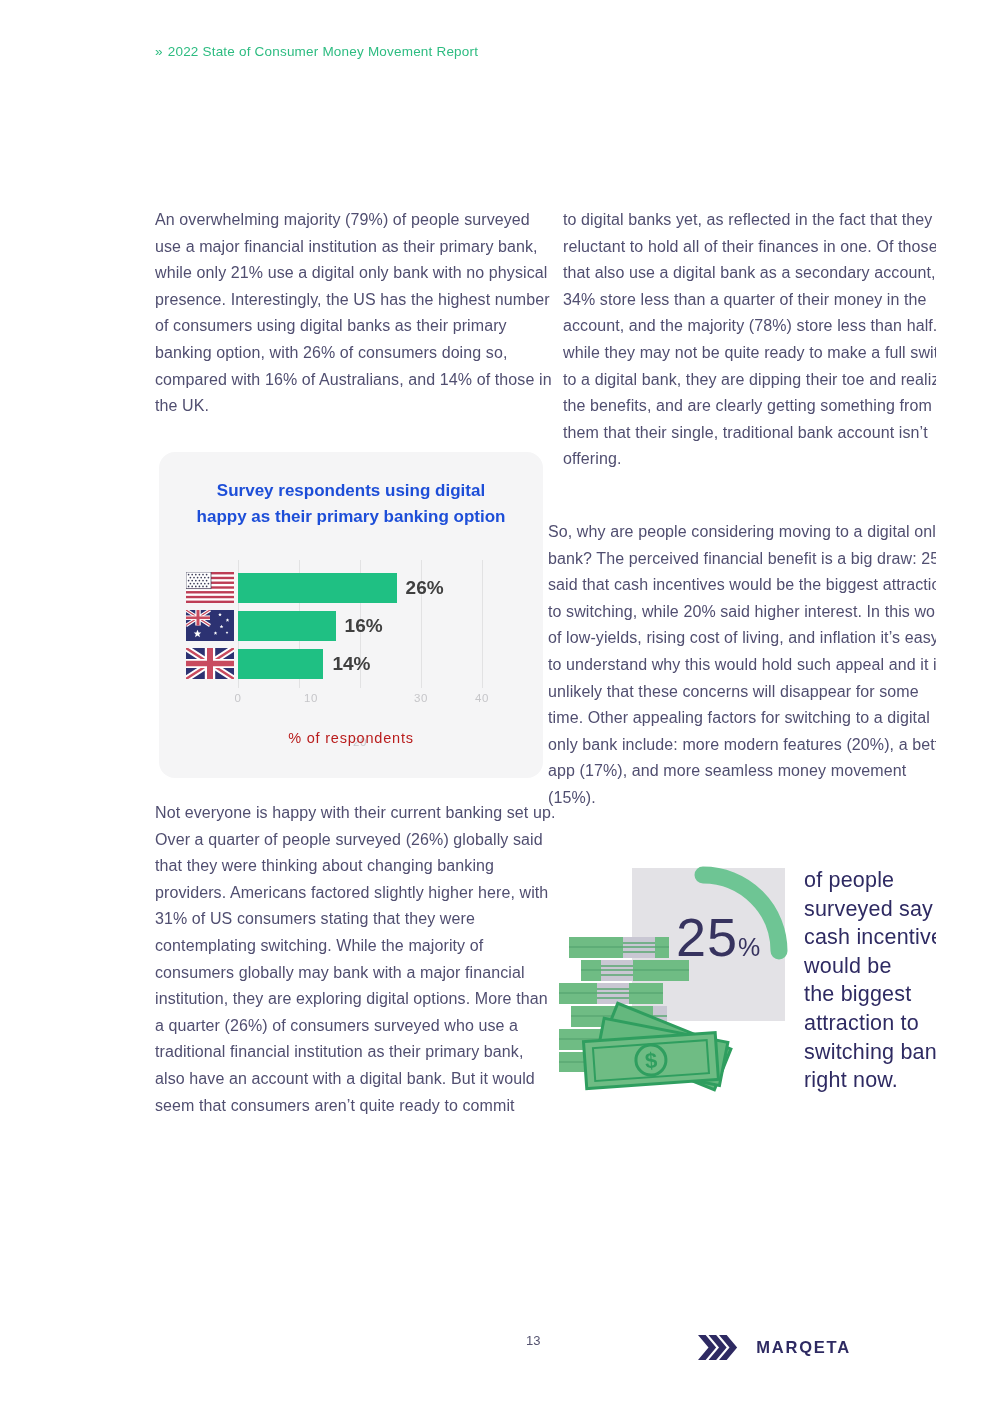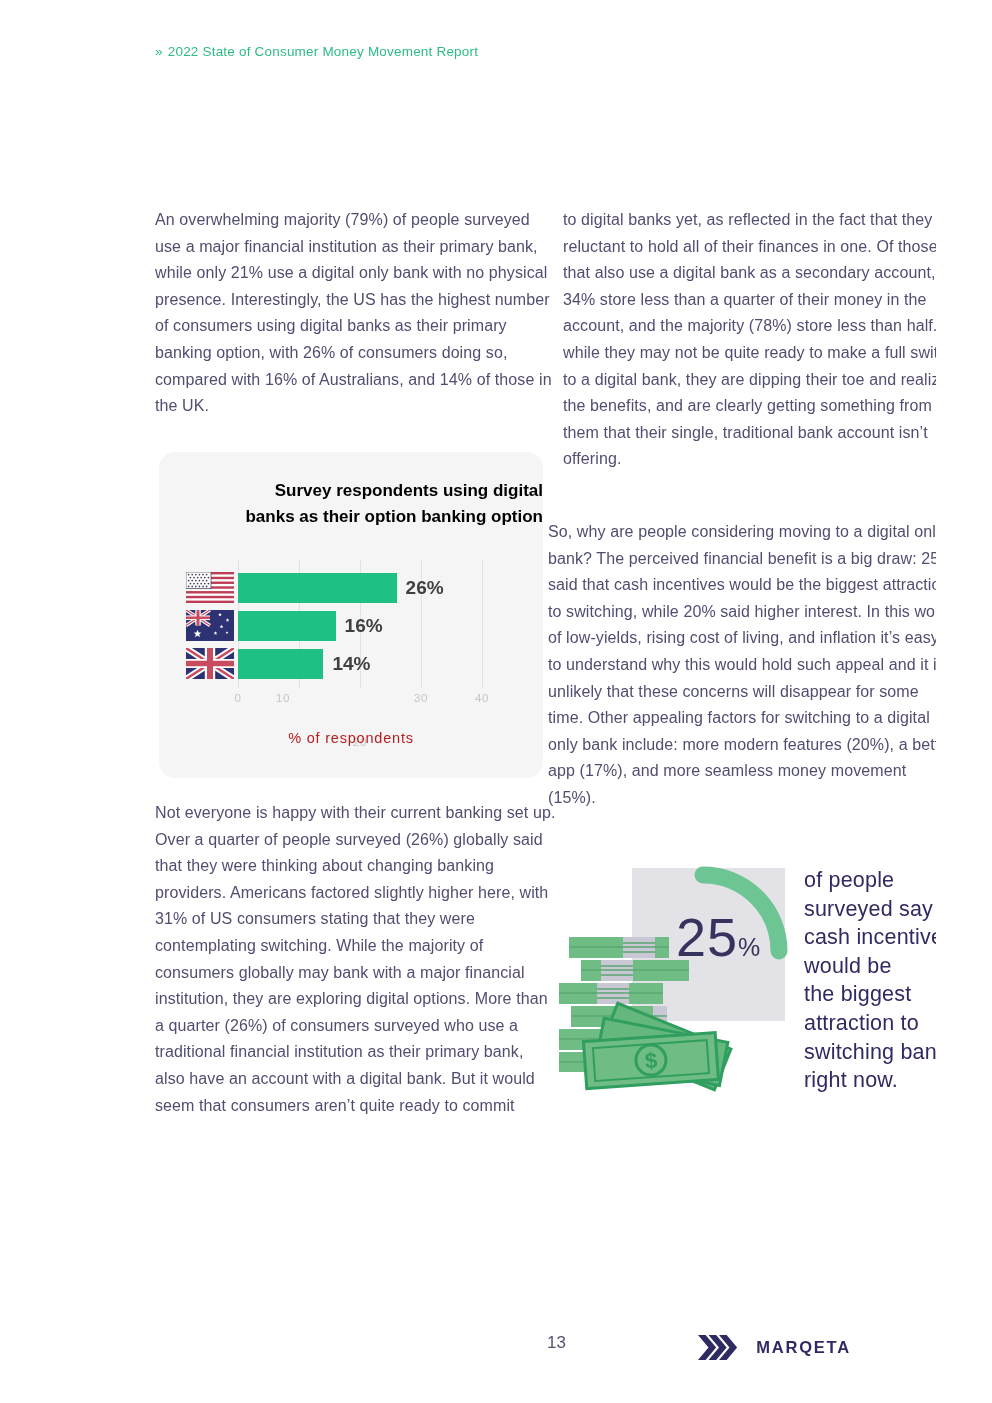--- a/index.html
+++ b/index.html
@@ -27,22 +27,22 @@
   #para-left-2 { left: 99px; top: 800px; width: 402px; }
   #para-right-1 { left: 507px; top: 207px; width: 406px; }
   #para-right-2 { left: 492px; top: 519px; width: 406px; }
 
   
   .chart-card {
     position: absolute; left: 103px; top: 452px; width: 384px; height: 326px;
     background: #f5f5f6; border-radius: 16px;
   }
   .chart-title {
-    position: absolute; top: 26px; left: 0; right: 0; text-align: right;
-    font-size: 17px; font-weight: 700; color: #000000; line-height: 26px;
+    position: absolute; top: 26px; left: 0; right: 0; text-align: center;
+    font-size: 17px; font-weight: 700; color: #1d4ed8; line-height: 26px;
   }
   .chart-title span { display: block; }
   .chart-plot { position: absolute; left: 0; top: 0; width: 100%; height: 100%; }
   .gridline { position: absolute; top: 108px; height: 128px; width: 1px; background: #e2e2e3; }
   .tick {
     position: absolute; top: 240px; transform: translateX(-50%);
     font-size: 11.5px; color: #c6c6c9; letter-spacing: .5px;
   }
   .crow { position: absolute; left: 27px; display: flex; align-items: center; height: 31px; }
   .crow svg.flag { width: 48px; height: 31px; margin-right: 4px; flex: none; display:block; }
@@ -63,22 +63,22 @@
   .stat .unit { font-size: 25px; font-weight: 400; letter-spacing: 0; }
   .money-svg { position: absolute; left: 501px; top: 931px; width: 178px; height: 168px; }
   .callout-text {
     position: absolute; left: 748px; top: 866px; width: 200px;
     font-size: 21.5px; line-height: 28.6px; color: #2e2a62; letter-spacing: .2px;
   }
   .callout-text span { display: block; }
 
   
   .page-num {
-    position: absolute; left: 470px; top: 1333px; width: 40px; text-align: right;
-    font-size: 17px; color: #55536f;
+    position: absolute; left: 470px; top: 1333px; width: 40px; text-align: left;
+    font-size: 13px; color: #55536f;
   }
   .logo { position: absolute; right: 85px; top: 1335px; display: flex; align-items: center; gap: 16px; }
   .logo svg { width: 42px; height: 25px; display: block; }
   .logo-text { font-weight: 700; font-size: 16.5px; color: #2e2a62; letter-spacing: 1.8px; }
 </style>
 </head>
 <body>
 
 <div class="page">
 
@@ -90,21 +90,21 @@
   <p class="para" id="para-left-1">An overwhelming majority (79%) of people surveyed use a major financial institution as their primary bank, while only 21% use a digital only bank with no physical presence. Interestingly, the US has the highest number of consumers using digital banks as their primary banking option, with 26% of consumers doing so, compared with 16% of Australians, and 14% of those in the UK.</p>
   <p class="para" id="para-right-1">to digital banks yet, as reflected in the fact that they are reluctant to hold all of their finances in one. Of those that also use a digital bank as a secondary account, 34% store less than a quarter of their money in the account, and the majority (78%) store less than half. So while they may not be quite ready to make a full switch to a digital bank, they are dipping their toe and realizing the benefits, and are clearly getting something from them that their single, traditional bank account isn’t offering.</p>
   <p class="para" id="para-right-2">So, why are people considering moving to a digital only bank? The perceived financial benefit is a big draw: 25% said that cash incentives would be the biggest attraction to switching, while 20% said higher interest. In this world of low-yields, rising cost of living, and inflation it’s easy to understand why this would hold such appeal and it is unlikely that these concerns will disappear for some time. Other appealing factors for switching to a digital only bank include: more modern features (20%), a better app (17%), and more seamless money movement (15%).</p>
   <p class="para" id="para-left-2">Not everyone is happy with their current banking set up. Over a quarter of people surveyed (26%) globally said that they were thinking about changing banking providers. Americans factored slightly higher here, with 31% of US consumers stating that they were contemplating switching. While the majority of consumers globally may bank with a major financial institution, they are exploring digital options. More than a quarter (26%) of consumers surveyed who use a traditional financial institution as their primary bank, also have an account with a digital bank. But it would seem that consumers aren’t quite ready to commit</p>
 
   <div class="chart-card">
     <div class="chart-plot">
         <div class="gridline" style="left: 79px;"></div>
         <div class="tick" style="left: 79px;">0</div>
         <div class="gridline" style="left: 140px;"></div>
-        <div class="tick" style="left: 124px;">10</div>
+        <div class="tick" style="left: 152px;">10</div>
         <div class="gridline" style="left: 201px;"></div>
         <div class="tick" style="left: 201px; margin-top: 44px;">20</div>
         <div class="gridline" style="left: 262px;"></div>
         <div class="tick" style="left: 262px;">30</div>
         <div class="gridline" style="left: 323px;"></div>
         <div class="tick" style="left: 323px;">40</div>
         <div class="crow" style="top: 120px;">
           <svg class="flag" viewBox="0 0 48 31">
     <rect width="48" height="31" fill="#ffffff"></rect>
     <g fill="#bd3d55">
@@ -185,21 +185,21 @@
     <path d="M0 15.5 H48" stroke="#ffffff" stroke-width="9"></path>
     <path d="M24 0 V31" stroke="#c84b5f" stroke-width="6"></path>
     <path d="M0 15.5 H48" stroke="#c84b5f" stroke-width="5.4"></path>
   </svg>
           <div class="bar" style="width: 85.4px; background: rgb(31, 192, 131);"></div>
           <div class="vlabel">14%</div>
         </div>
       </div>
     <div class="chart-title">
       <span>Survey respondents using digital</span>
-      <span>banks as their option banking option</span>
+      <span>happy as their primary banking option</span>
     </div>
     <div class="xlabel">% of respondents</div>
   </div>
 
   <div class="stat-square"></div>
   <svg class="arc-svg" viewBox="0 0 170 170">
     <path d="M81 17 A76 76 0 0 1 157 93" fill="none" stroke="#6ec594" stroke-width="17" stroke-linecap="round"></path>
   </svg>
   <div class="stat">
     <span>25</span><span class="unit">%</span>

